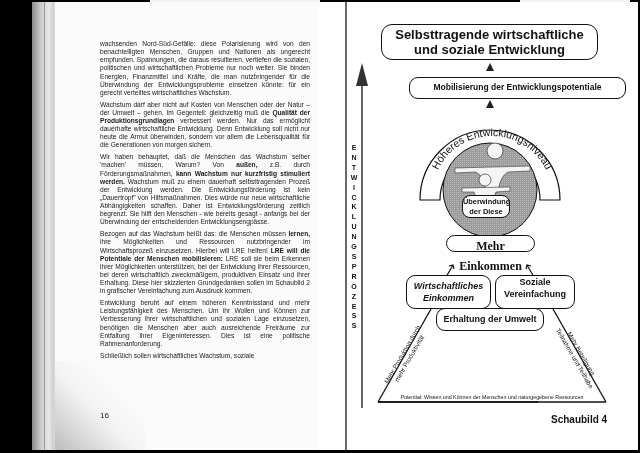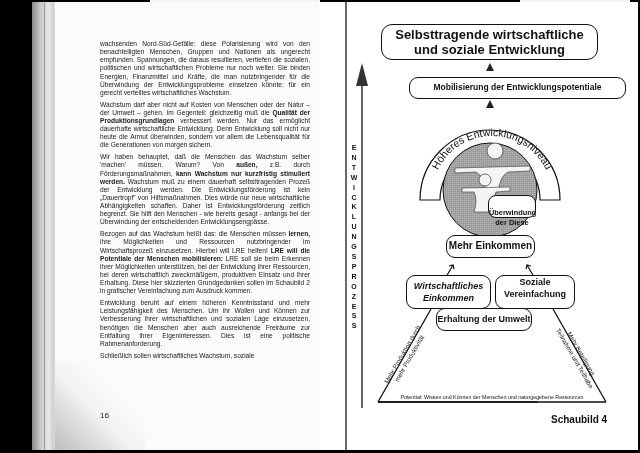--- a/index.html
+++ b/index.html
@@ -106,36 +106,36 @@
   </g>
   <text id="base-label" x="492" y="399" text-anchor="middle" font-family="Liberation Sans, sans-serif" font-size="5.3" fill="#111">Potential: Wissen und Können der Menschen und naturgegebene Ressourcen</text>
 </svg>
 
 <div class="box" style="left:381px;top:24px;width:217px;height:36px;border-radius:11px;font-size:13px;line-height:15px;padding-top:2px;">
   <div>Selbsttragende wirtschaftliche</div>
   <div>und soziale Entwicklung</div>
 </div>
 <div class="box" style="left:381px;top:77px;width:217px;height:22px;font-size:8.5px;line-height:19px;margin-left:28px;">Mobilisierung der Entwicklungspotentiale</div>
 
-<div class="box" style="left:488px;top:195px;width:48px;height:23px;border-radius:8px;font-size:7.4px;line-height:9.5px;padding-top:12px;border-width:1px;">
+<div class="box" style="left:462px;top:195px;width:48px;height:23px;border-radius:8px;font-size:7.4px;line-height:9.5px;padding-top:1px;border-width:1px;">
   <div>Überwindung</div>
   <div>der Diese</div>
 </div>
 
-<div class="box" style="left:446px;top:235px;width:89px;height:23px;font-size:10px;line-height:20px;">Mehr Einkommen</div>
+<div class="box" style="left:446px;top:235px;width:89px;height:17px;font-size:12px;line-height:20px;font-family:Liberation Serif, serif;">Mehr Einkommen</div>
 
 <div class="box" style="left:406px;top:275px;width:85px;height:34px;font-size:9px;line-height:12px;padding-top:4px;font-style:italic;">
   <div>Wirtschaftliches</div>
   <div>Einkommen</div>
 </div>
 <div class="box" style="left:495px;top:275px;width:80px;height:34px;font-size:9px;line-height:12px;">
   <div>Soziale</div>
   <div>Vereinfachung</div>
 </div>
-<div class="box" style="left:436px;top:308px;width:96px;height:23px;font-size:9px;line-height:20px;">Erhaltung der Umwelt</div>
+<div class="box" style="left:436px;top:308px;width:108px;height:23px;font-size:9px;line-height:20px;">Erhaltung der Umwelt</div>
 
 <div class="letters" id="letters">
     <span>E</span>
     <span>N</span>
     <span>T</span>
     <span>W</span>
     <span>I</span>
     <span>C</span>
     <span>K</span>
     <span>L</span>

